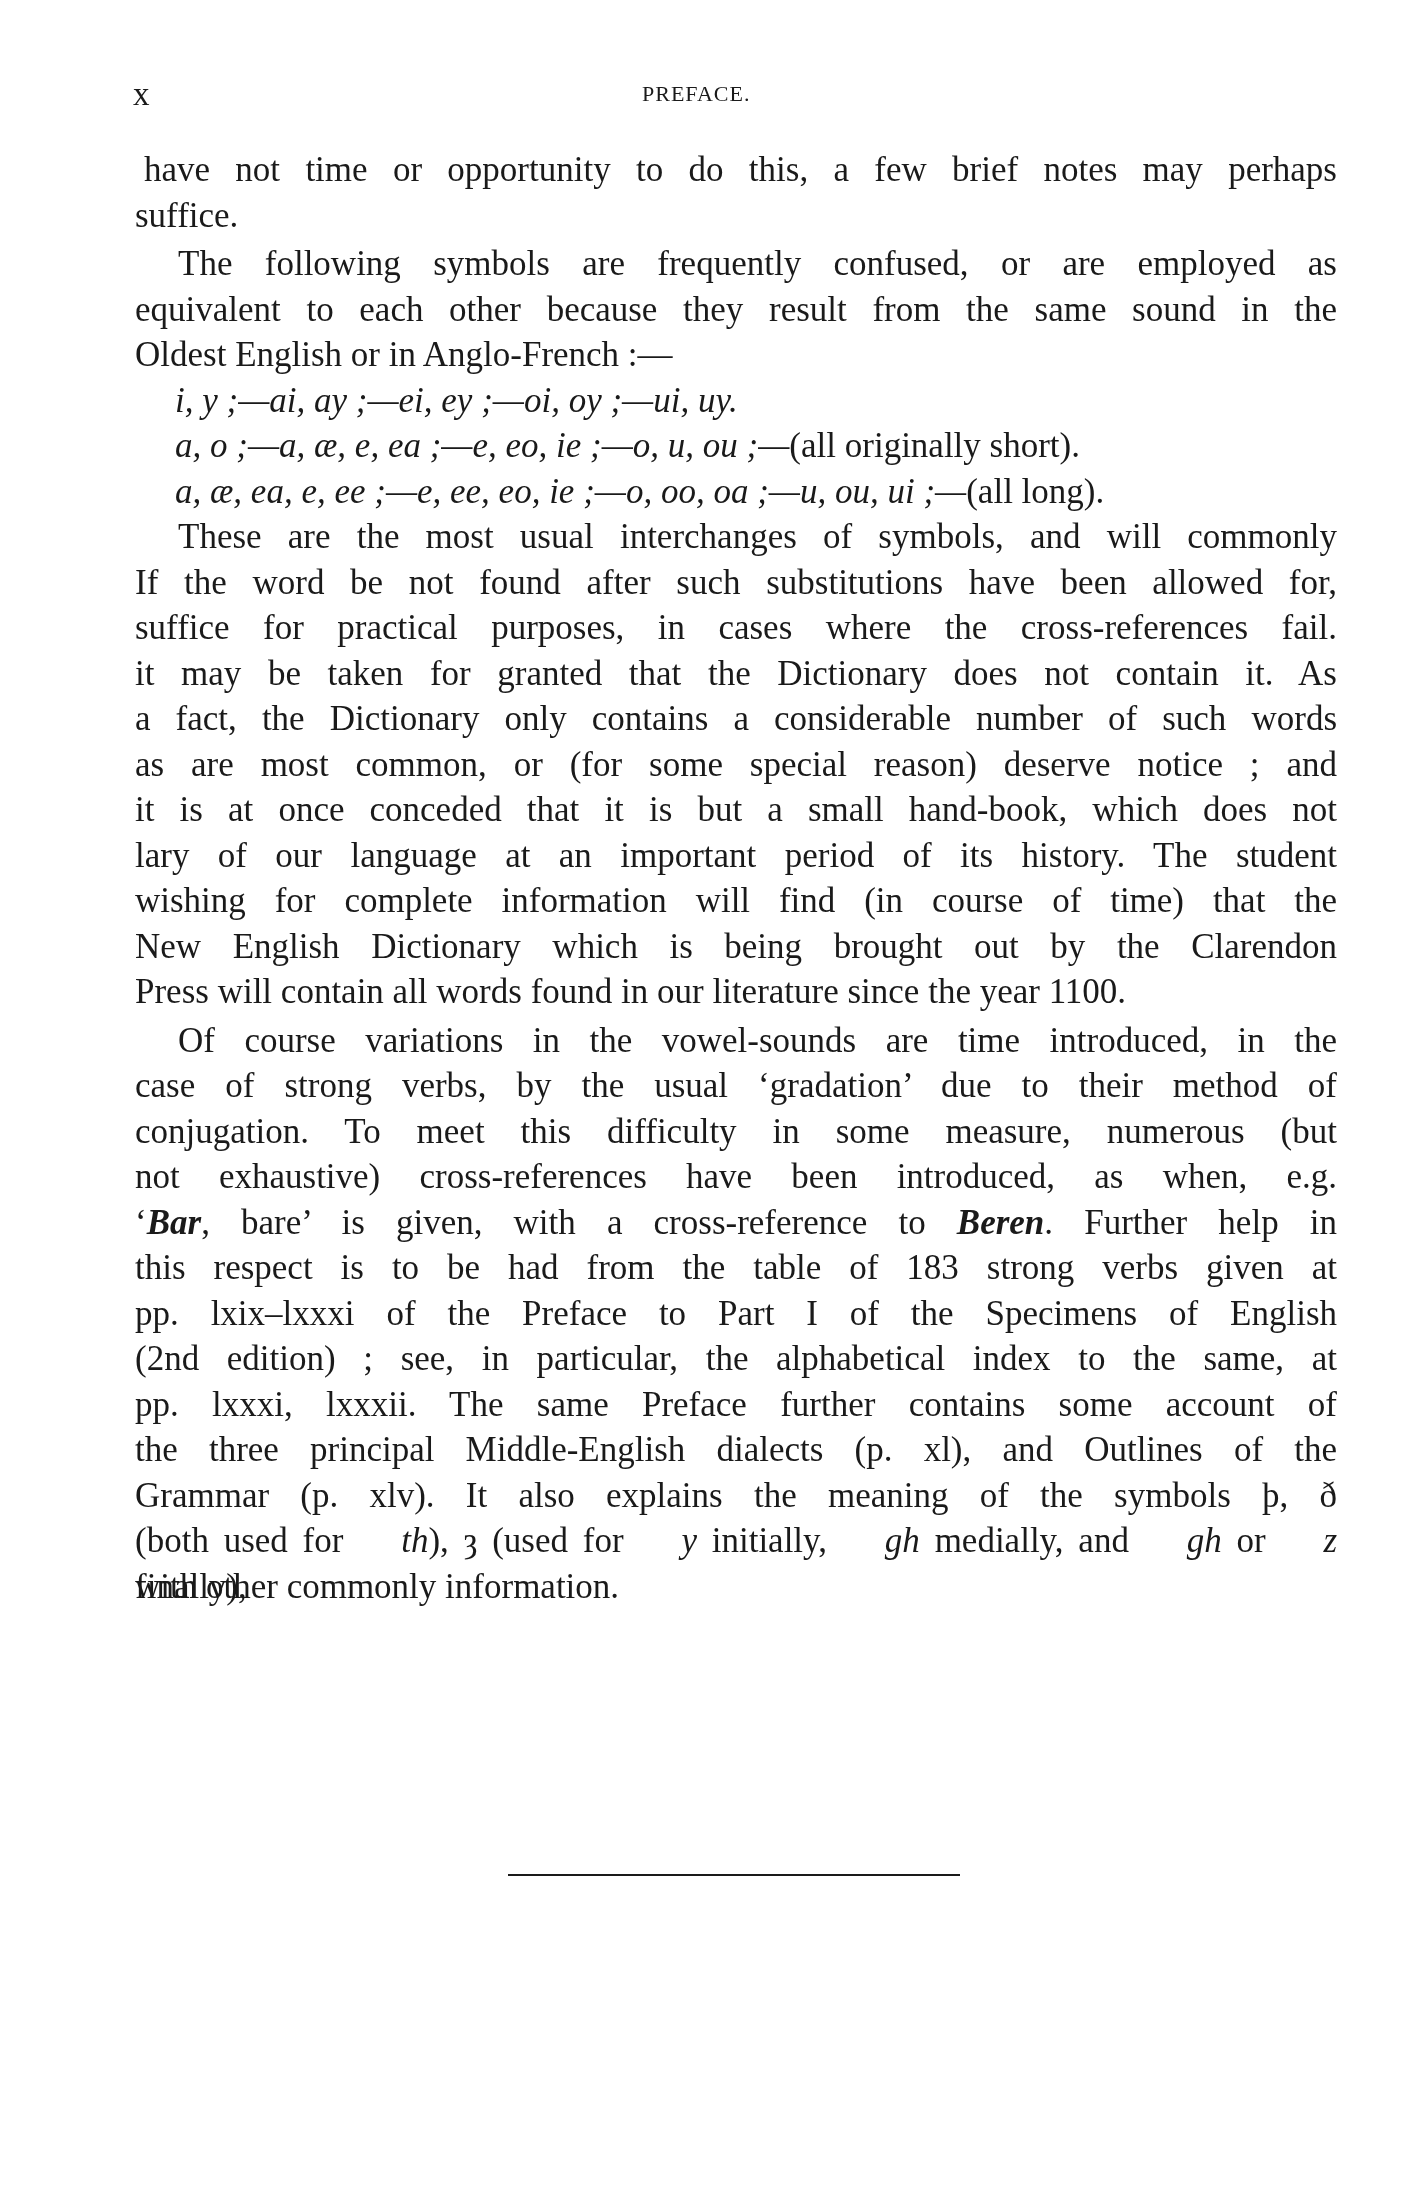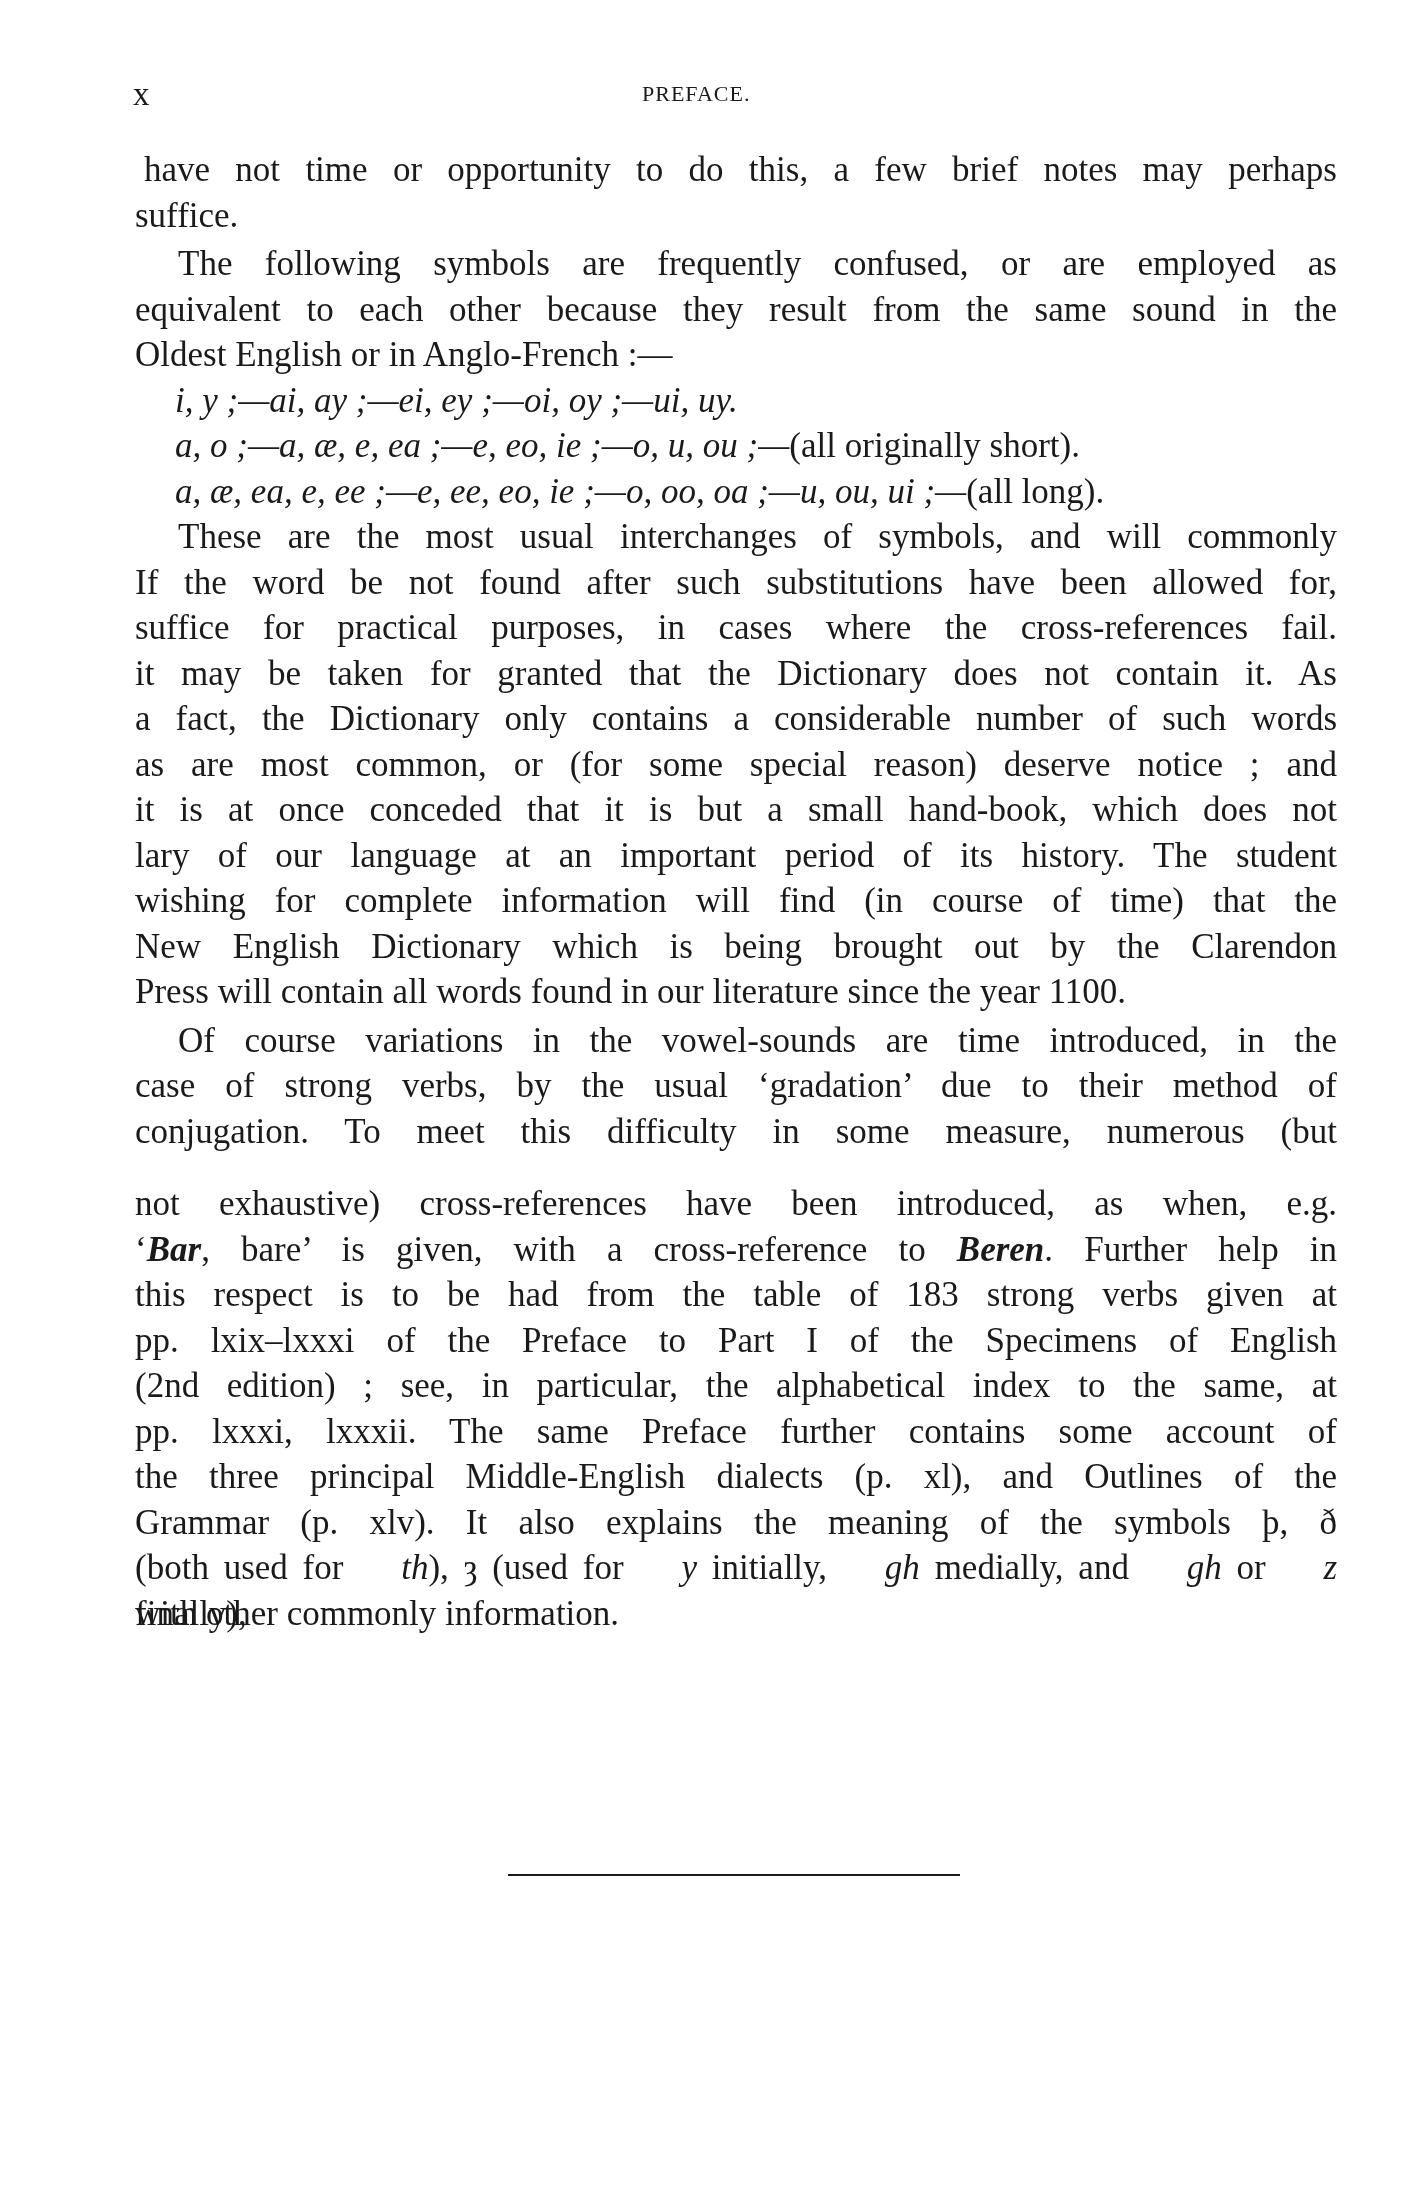--- a/index.html
+++ b/index.html
@@ -61,21 +61,21 @@
       <span class="line" style="white-space: normal;">lary of our language at an important period of its history. The student</span>
       <span class="line" style="white-space: normal;">wishing for complete information will find (in course of time) that the</span>
       <span class="line" style="white-space: normal;">New English Dictionary which is being brought out by the Clarendon</span>
       <span class="line last">Press will contain all words found in our literature since the year 1100.</span>
     </div>
     <div class="para-gap"></div>
     <div>
       <span class="line indent" style="white-space: normal;">Of course variations in the vowel-sounds are time introduced, in the</span>
       <span class="line" style="white-space: normal;">case of strong verbs, by the usual ‘gradation’ due to their method of</span>
       <span class="line" style="white-space: normal;">conjugation. To meet this difficulty in some measure, numerous (but</span>
-      <span class="line" style="white-space: normal; margin-top: 27px;">not exhaustive) cross-references have been introduced, as when, e.g.</span>
+      <span class="line" style="white-space: normal;">not exhaustive) cross-references have been introduced, as when, e.g.</span>
       <span class="line" style="white-space: normal;"><span>‘</span><b>Bar</b><span>, bare’ is given, with a cross-reference to </span><b>Beren</b><span>. Further help in</span></span>
       <span class="line" style="white-space: normal;">this respect is to be had from the table of 183 strong verbs given at</span>
       <span class="line" style="white-space: normal;">pp. lxix–lxxxi of the Preface to Part I of the Specimens of English</span>
       <span class="line" style="white-space: normal;">(2nd edition) ; see, in particular, the alphabetical index to the same, at</span>
       <span class="line" style="white-space: normal;">pp. lxxxi, lxxxii. The same Preface further contains some account of</span>
       <span class="line" style="white-space: normal;">the three principal Middle-English dialects (p. xl), and Outlines of the</span>
       <span class="line" style="white-space: normal;">Grammar (p. xlv). It also explains the meaning of the symbols þ, ð</span>
       <span class="line" style="white-space: normal;"><span>(both used for </span><i>th</i><span>), ȝ (used for </span><i>y</i><span> initially, </span><i>gh</i><span> medially, and </span><i>gh</i><span> or </span><i>z</i><span> finally),</span></span>
       <span class="line last">with other commonly information.</span>
     </div>

